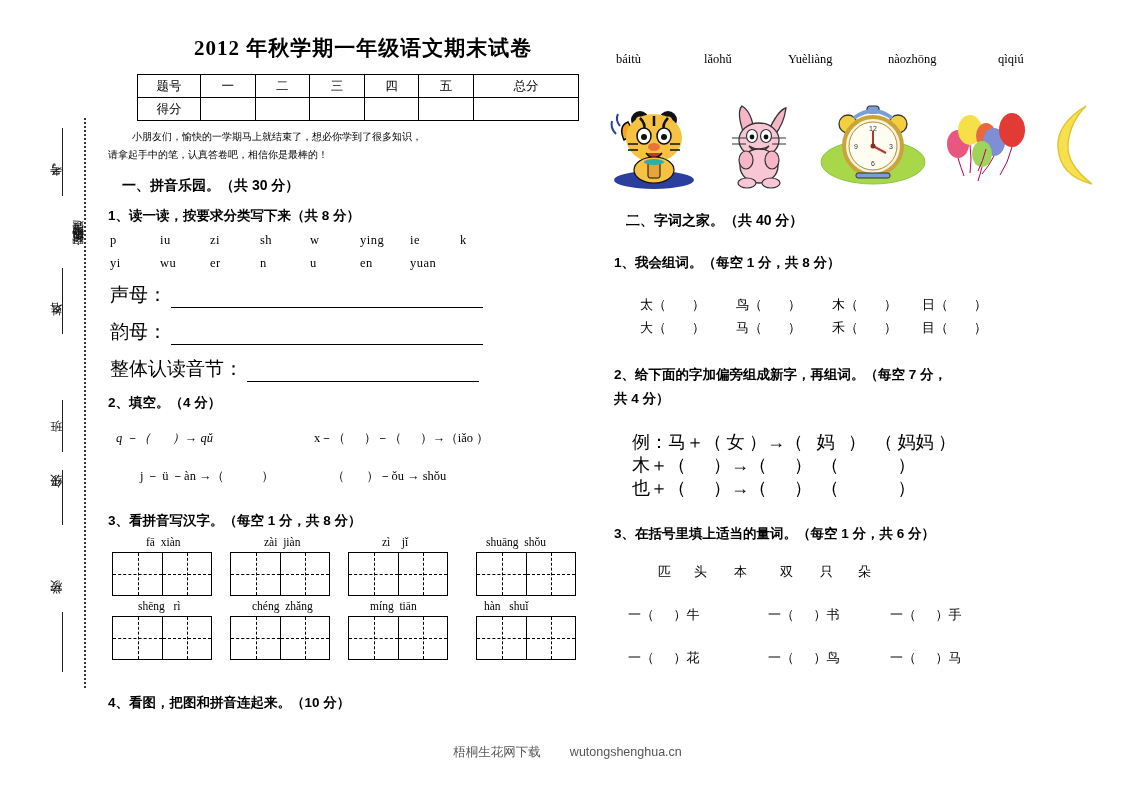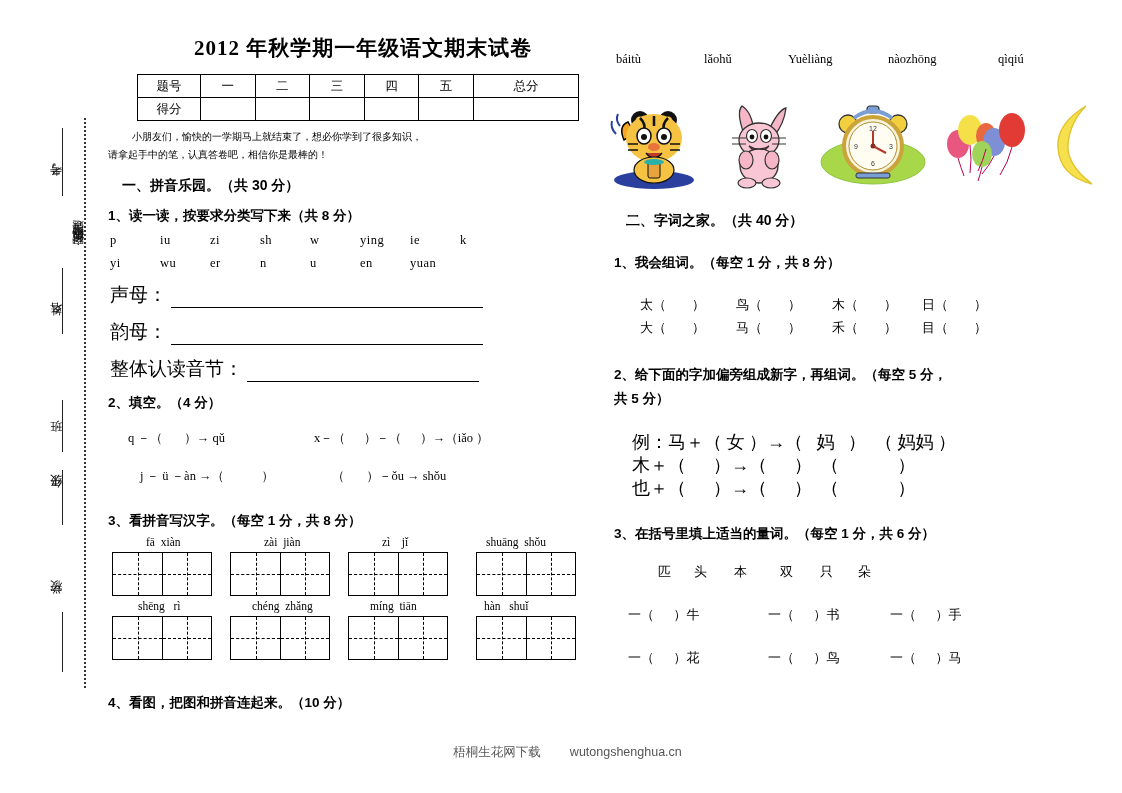--- a/index.html
+++ b/index.html
@@ -224,21 +224,21 @@
       <span class="bl-rule" style="width:312px;"></span>
     </div>
     <div class="blankline">
       <span class="bl-lab">整体认读音节：</span>
       <span class="bl-rule" style="width:232px;"></span>
     </div>
 
     <h3 class="sub" style="">2、填空。（4 分）</h3>
 
     <div class="eqrow" style="margin-top:18px;">
-      <span class="eq" style="left:24px;">q －（       ）→ qǔ</span>
+      <span class="eq" style="left:12px;font-style:italic;">q －（       ）→ qǔ</span>
       <span class="eq" style="left:210px;">x－（      ）－（      ）→（iǎo ）</span>
     </div>
     <div class="eqrow" style="margin-top:18px;">
       <span class="eq" style="left:36px;">j － ü －àn →（            ）</span>
       <span class="eq" style="left:228px;">（       ）－ǒu → shǒu</span>
     </div>
 
     <h3 class="sub" style="margin-top:24px;">3、看拼音写汉字。（每空 1 分，共 8 分）</h3>
 
     <div class="gridblock" style="height:150px;">
@@ -404,22 +404,22 @@
       <span style="left:214px;">木（        ）</span>
       <span style="left:304px;">日（        ）</span>
     </div>
     <div class="qline" style="margin-top:2px;">
       <span style="left:22px;">大（        ）</span>
       <span style="left:118px;">马（        ）</span>
       <span style="left:214px;">禾（        ）</span>
       <span style="left:304px;">目（        ）</span>
     </div>
 
-    <h3 class="sub ind" style="margin-top:26px;">2、给下面的字加偏旁组成新字，再组词。（每空 5 分，</h3>
-    <h3 class="sub ind" style="margin-top:1px;">共 5 分）</h3>
+    <h3 class="sub ind" style="margin-top:26px;">2、给下面的字加偏旁组成新字，再组词。（每空 7 分，</h3>
+    <h3 class="sub ind" style="margin-top:1px;">共 4 分）</h3>
 
     <div class="exline" style="margin-top:22px;">
       <span style="left:0;">例：马＋（ 女 ）→（   妈   ）  （ 妈妈 ）</span>
     </div>
     <div class="exline" style="margin-top:2px;">
       <span style="left:0;">木＋（      ）→（      ）  （             ）</span>
     </div>
     <div class="exline" style="margin-top:2px;">
       <span style="left:0;">也＋（      ）→（      ）  （             ）</span>
     </div>

